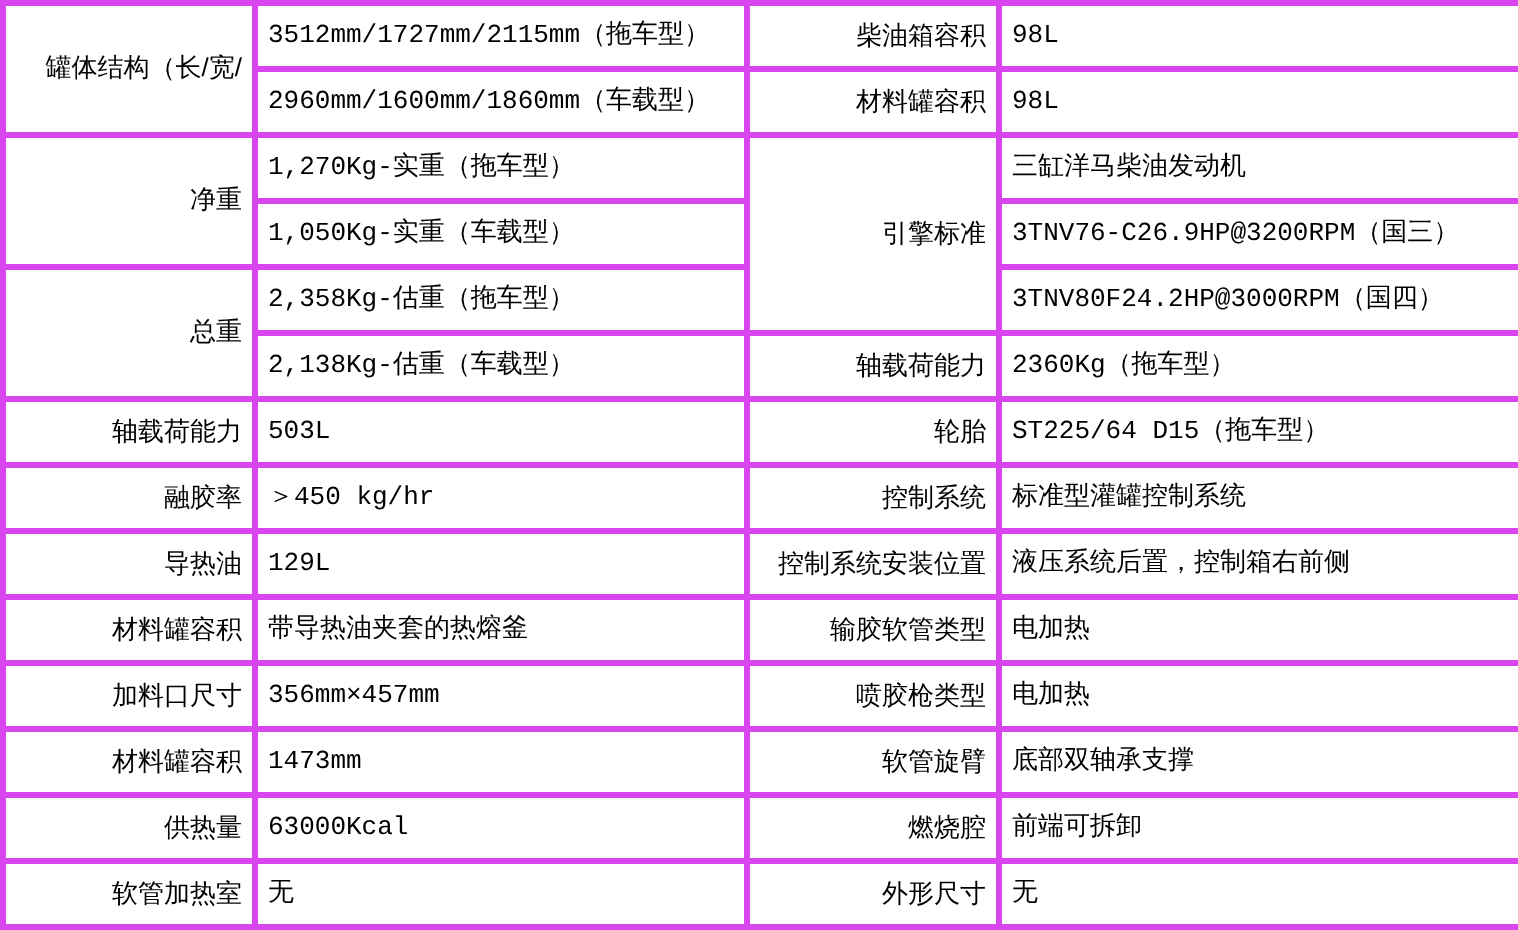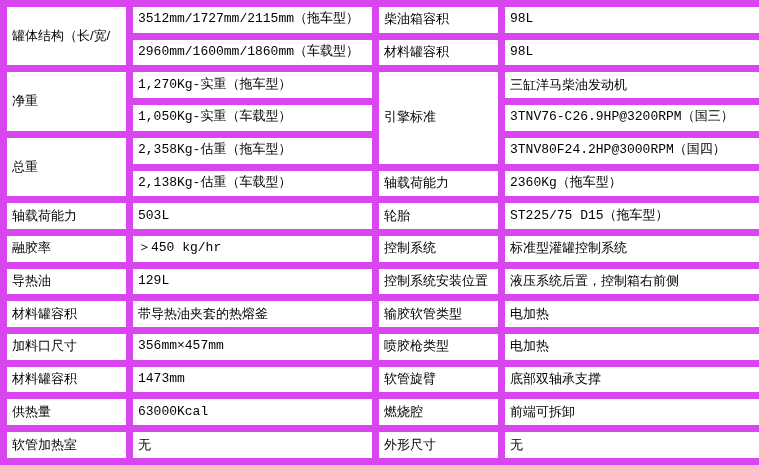--- a/index.html
+++ b/index.html
@@ -14,38 +14,39 @@
     color: #000000;
     overflow: hidden;
   }
   #spec-table {
     border-collapse: collapse;
     table-layout: fixed;
     width: 759px;
     height: 465px;
   }
   #spec-table td {
-    border: 7px solid #d946ef;
+    border: 3px solid #d946ef;
     padding: 2px 5px;
     font-size: 13px;
     line-height: 1.15;
     vertical-align: middle;
     white-space: nowrap;
     overflow: hidden;
     margin-left: 32px;
   }
   td.label {
     font-family: "Liberation Sans", sans-serif;
+    text-align: right;
   }
   td.value {
     font-family: "Liberation Mono", monospace;
     font-size: 12.5px;
   }
   td.value-cjk {
-    font-family: Liberation Serif, serif;
+    font-family: Liberation Mono, monospace;
     font-size: 13px;
   }
   .col-a { width: 126px; }
   .col-b { width: 246px; }
   .col-c { width: 126px; }
   .col-d { width: 261px; }
 </style>
 </head>
 <body>
 
@@ -85,21 +86,21 @@
       </tr>
       <tr>
         <td class="value">2,138Kg-估重（车载型）</td>
         <td class="label">轴载荷能力</td>
         <td class="value">2360Kg（拖车型）</td>
       </tr>
       <tr>
         <td class="label">轴载荷能力</td>
         <td class="value">503L</td>
         <td class="label">轮胎</td>
-        <td class="value">ST225/75 D15（拖车型）</td>
+        <td class="value">ST225/64 D15（拖车型）</td>
       </tr>
       <tr>
         <td class="label">融胶率</td>
         <td class="value">＞450 kg/hr</td>
         <td class="label">控制系统</td>
         <td class="value-cjk">标准型灌罐控制系统</td>
       </tr>
       <tr>
         <td class="label">导热油</td>
         <td class="value">129L</td>

